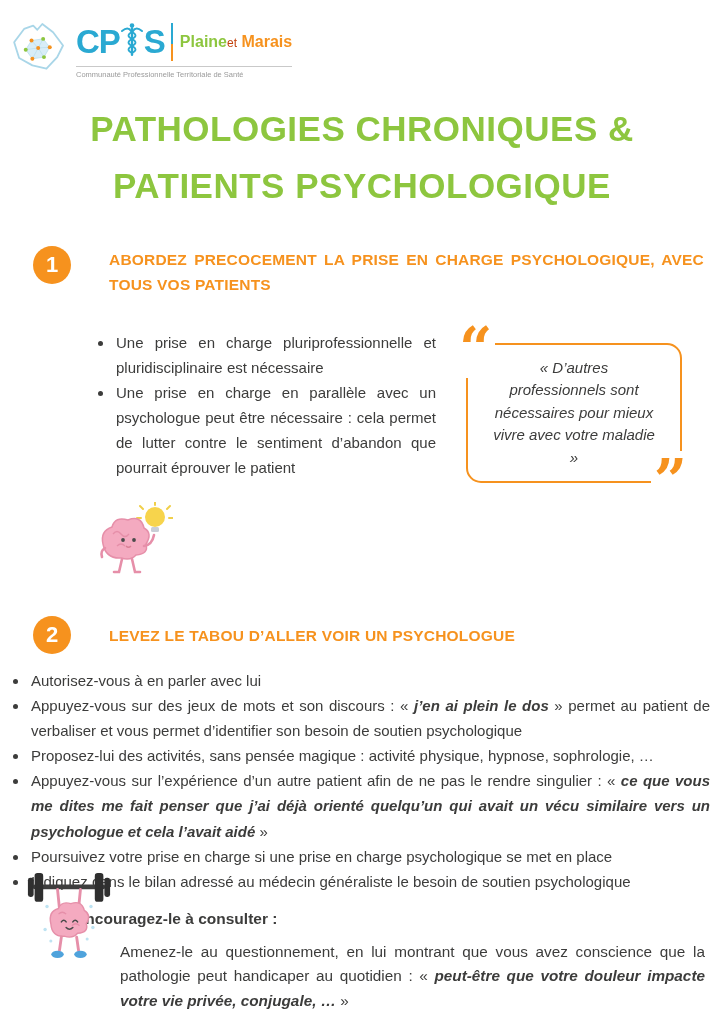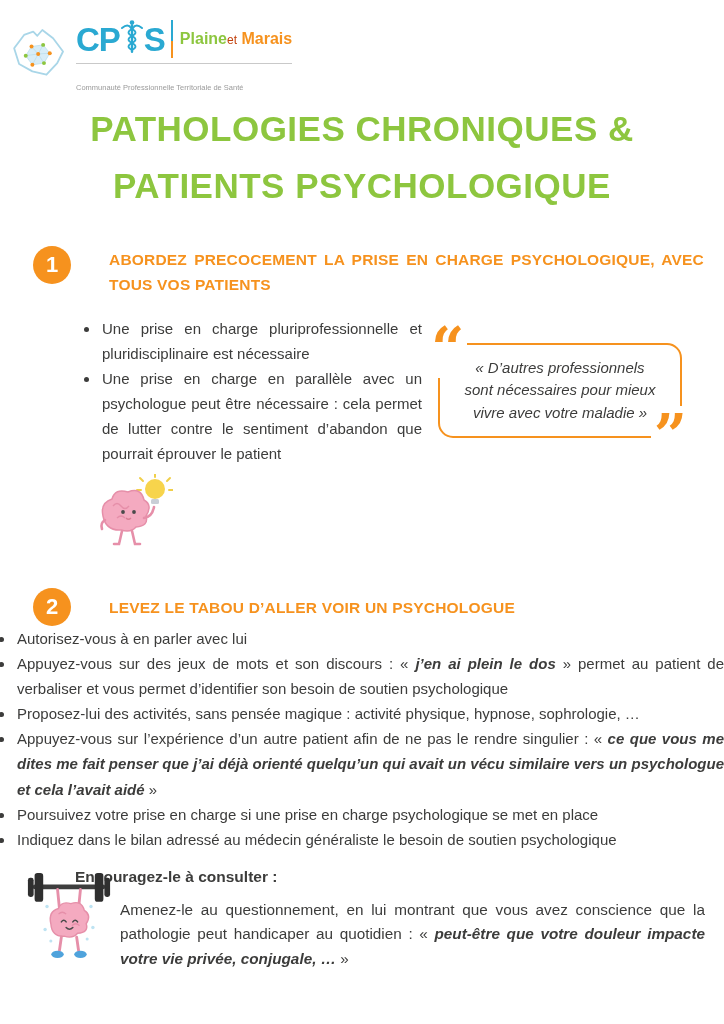--- a/index.html
+++ b/index.html
@@ -20,32 +20,32 @@
   
   .logo{display:flex;align-items:center;gap:8px;margin-top:4px;}
   .logo-main{display:flex;flex-direction:column;}
   .logo-row{display:flex;align-items:center;}
   .logo-cp,.logo-s{color:#2AA9D2;font-weight:bold;font-size:33px;letter-spacing:-1px;line-height:1;}
   .logo-divider{width:2px;height:38px;margin:0 7px 0 6px;background:linear-gradient(to bottom,#2AA9D2 0 55%,#F6921E 55% 100%);}
   .logo-region{display:flex;flex-direction:row;line-height:1.1;}
   .region-top{color:#8DC63F;font-weight:bold;font-size:16px;}
   .region-et{color:#c2410c;font-weight:normal;font-size:12px;}
   .region-bottom{color:#F6921E;font-weight:bold;font-size:16px;}
-  .logo-tagline{color:#9B9B9B;font-size:7.5px;margin-top:4px;border-top:1px solid #c9c9c9;padding-top:19px;white-space:nowrap;}
+  .logo-tagline{color:#9B9B9B;font-size:7.5px;margin-top:4px;border-top:1px solid #c9c9c9;padding-top:3px;white-space:nowrap;}
   
   .title{margin:16px 0 0;text-align:center;color:#8DC63F;font-size:35px;font-weight:bold;line-height:1.62;letter-spacing:.5px;}
   .subtitle{max-width:545px;margin:15px auto 0;text-align:center;font-style:italic;font-size:15.5px;line-height:1.45;color:#3c3c3b;}
   
   .sec-head{display:flex;align-items:flex-start;gap:38px;margin:32px 20px 0 33px;}
   .num-circle{width:38px;height:38px;border-radius:50%;background:#F6921E;color:#fff;font-weight:bold;font-size:22px;display:flex;align-items:center;justify-content:center;flex-shrink:0;}
   .sec-title{margin:2px 0 0;color:#F6921E;font-size:15.5px;font-weight:bold;text-align:justify;line-height:1.6;width:600px;letter-spacing:.2px;}
   .sec2-title-wrap{align-items:center;}
   
   .sec1-cols{display:flex;margin:18px 28px 0 85px;gap:16px;}
-  ul.bullets{margin:0;padding-left:15px;list-style:disc;}
+  ul.bullets{margin:14px;padding-left:15px;list-style:disc;}
   ul.bullets li{font-size:15px;line-height:1.67;text-align:justify;padding-left:2px;margin:0;}
   .sec1-bullets{width:322px;flex-shrink:0;}
   .quote-box{position:relative;flex:1;align-self:flex-start;margin-top:27px;margin-right:14px;border:2px solid #F6921E;border-radius:15px;padding:12px 22px;}
   .quote-text{margin:0;font-style:italic;font-size:15px;line-height:1.5;text-align:center;}
   .q{position:absolute;color:#F6921E;font-family:"DejaVu Serif",serif;font-weight:bold;font-size:58px;line-height:1;background:#fff;padding:0 3px;}
   .q.open{top:-25px;left:-12px;}
   .q.close{top:calc(100% - 30px);right:-10px;}
   
   .note-row{display:flex;align-items:flex-start;gap:16px;margin:8px 16px 0 93px;}
   .note-icon{flex-shrink:0;}

